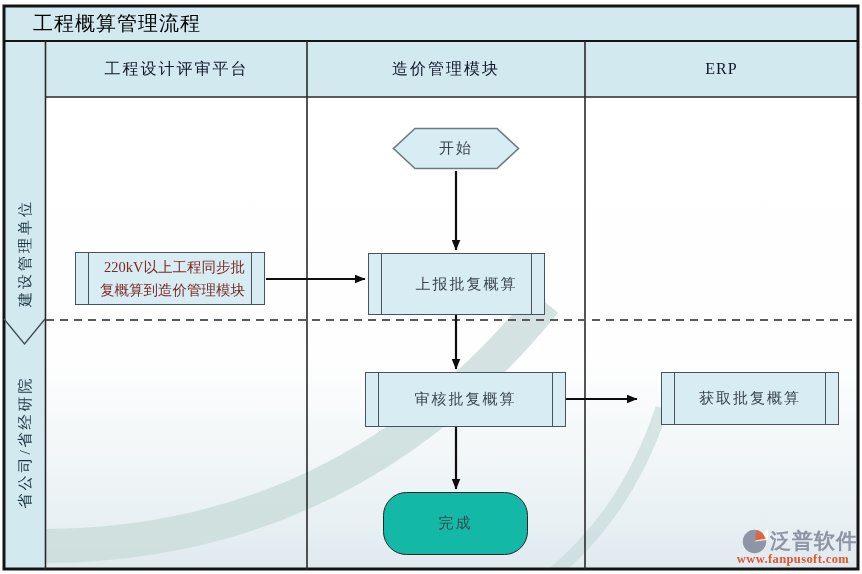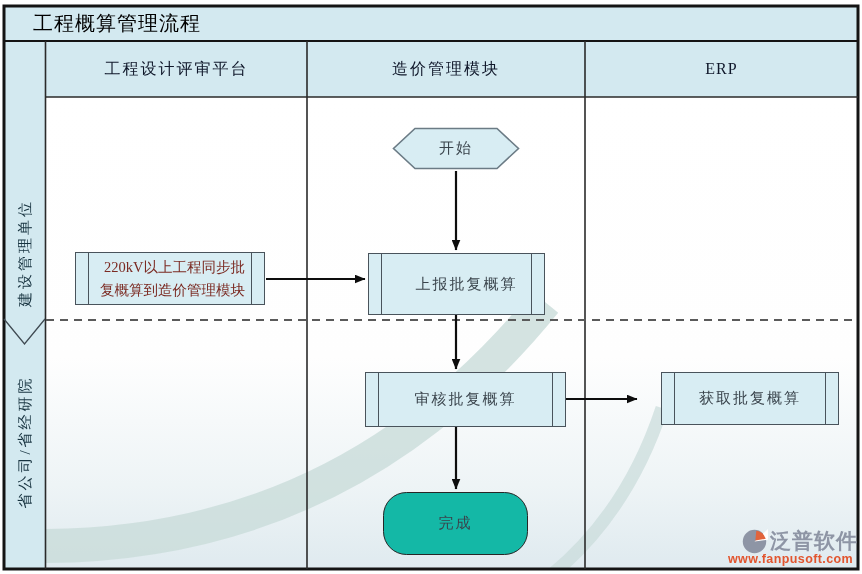--- a/index.html
+++ b/index.html
@@ -38,22 +38,22 @@
   #node-review{left:365px;top:372px;width:201px;height:55px;}
   #node-fetch{left:640px;top:372px;width:178px;height:53px;margin-left:21px;}
   #node-finish{left:383px;top:492px;width:145px;height:63px;background:#14b8a6;
     border:1.6px solid #262626;border-radius:23.5px;box-sizing:border-box;}
   #hex-wrap{left:392px;top:127px;width:128px;height:43px;}
   #hex-label{left:392px;top:127px;width:128px;height:43px;}
   
   #watermark{left:728px;top:527px;width:130px;}
   #wm-row{display:flex;align-items:center;justify-content:flex-end;gap:2px;}
   #wm-brand{font-size:21px;font-weight:bold;color:#8e95a5;letter-spacing:1px;}
-  #wm-url{font-size:12.5px;font-weight:bold;color:#e2552e;margin-top:-3px;letter-spacing:0.4px;
-    font-family:Liberation Sans, sans-serif;}
+  #wm-url{font-size:12.5px;font-weight:bold;color:#e2552e;text-align:center;margin-top:-3px;letter-spacing:0.4px;
+    font-family:Liberation Serif, serif;}
   svg{display:block;}
   .overlay{pointer-events:none;}
 </style>
 </head>
 <body>
 
 <div class="abs" id="body-bg"></div>
 
 <svg class="abs overlay" style="left:46px;top:97px;width:812px;height:473px" viewBox="46 97 812 473">
   <path d="M 36 546 Q 345 548 545 302" fill="none" stroke="#c9dcda" stroke-width="34" opacity="0.8"></path>

